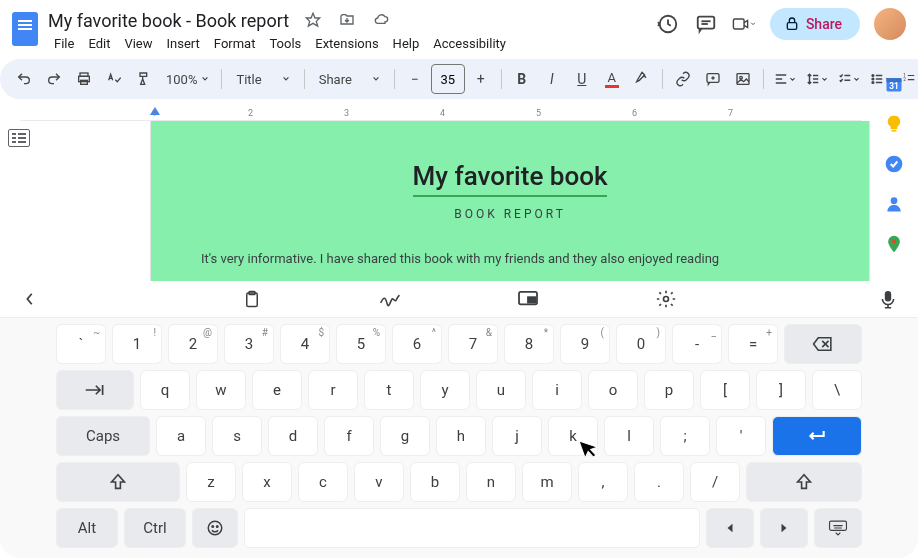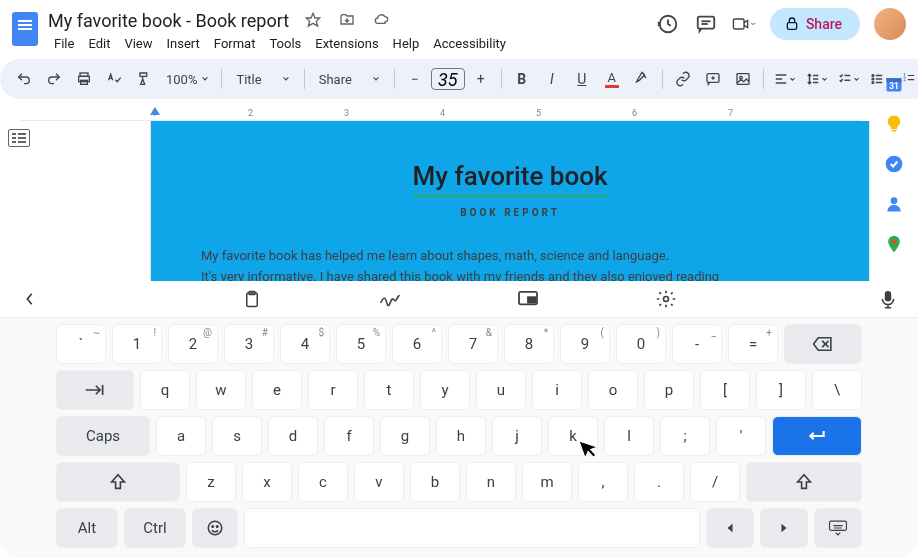--- a/index.html
+++ b/index.html
@@ -17,36 +17,36 @@
     .icon-btn { width: 24px; height: 24px; display: flex; align-items: center; justify-content: center; cursor: pointer; color: #444; }
     .share-btn { background: #c2e7ff; color: #be185d; border-radius: 40px; padding: 8px 18px 8px 14px; font-size: 14px; font-weight: 500; display: flex; align-items: flex-end; gap: 6px; cursor: pointer; }
     .avatar { width: 32px; height: 32px; border-radius: 50%; background: linear-gradient(135deg, #f4b483, #d68a5c); }
     
     .toolbar-container { display: flex; padding: 6px 0; gap: 8px; }
     .toolbar { flex: 1; background: #edf2fa; border-radius: 24px; padding: 4px 10px; display: flex; align-items: center; gap: 2px; height: 40px; }
     .tb-divider { width: 1px; height: 20px; background: #c7c7c7; margin: 0 4px; }
     .tb-btn { min-width: 28px; height: 28px; display: flex; align-items: center; justify-content: center; cursor: pointer; border-radius: 4px; color: #444; font-size: 14px; padding: 0 4px; }
     .zoom { font-size: 13px; padding: 0 6px; }
     .style-select { font-size: 13px; padding: 0 8px; min-width: 60px; display: flex; align-items: center; gap: 20px; }
-    .font-size-box { border: 1px solid #747775; border-radius: 4px; width: 34px; height: 22px; display: flex; align-items: center; justify-content: center; font-size: 18px; font-style: italic; }
+    .font-size-box { border: 1px solid #747775; border-radius: 4px; width: 34px; height: 30px; display: flex; align-items: center; justify-content: center; font-size: 13px; }
     .sidebar-right { position: absolute; right: 0; top: 60px; width: 48px; display: flex; flex-direction: column; align-items: center; gap: 20px; padding-top: 14px; }
     .side-icon { width: 20px; height: 20px; cursor: pointer; }
     
     .ruler { margin: 0 56px 0 20px; height: 16px; background: linear-gradient(#fff, #fff) padding-box; font-size: 9px; color: #80868b; display: flex; align-items: center; position: relative; border-bottom: 1px solid #e8eaed; }
     .ruler-mark { position: absolute; }
     .ruler-tab { position: absolute; left: 130px; top: 2px; width: 0; height: 0; border-left: 5px solid transparent; border-right: 5px solid transparent; border-bottom: 8px solid #4285f4; }
     
     .doc-area { display: flex; margin-right: 48px; height: 172px; }
     .outline-panel { width: 40px; padding: 8px; }
     .outline-icon { width: 22px; height: 18px; border: 1px solid #5f6368; border-radius: 2px; position: relative;}
     .outline-icon::before { content:''; position:absolute; left:3px; top:3px; width:4px; height:2px; background:#5f6368; box-shadow: 0 4px 0 #5f6368, 0 8px 0 #5f6368; }
     .outline-icon::after { content:''; position:absolute; left:9px; top:3px; width:8px; height:2px; background:#5f6368; box-shadow: 0 4px 0 #5f6368, 0 8px 0 #5f6368; }
-    .page { background: #0ea5e9; flex: 1; max-width: 720px; margin-left: 110px; border: 1px solid #e3e3e3; border-top: none; padding: 40px 50px 0 50px; text-align: center; overflow: hidden;}
+    .page { background: #86efac; flex: 1; max-width: 720px; margin-left: 110px; border: 1px solid #e3e3e3; border-top: none; padding: 40px 50px 0 50px; text-align: center; overflow: hidden;}
     .page-title { font-size: 26px; font-weight: 500; color: #202124; border-bottom: 2.5px solid #34a853; display: inline-block; padding-bottom: 4px; }
-    .page-subtitle { font-size: 10px; letter-spacing: 3px; color: #3c4043; margin-top: 10px; font-weight: 700; }
+    .page-subtitle { font-size: 12px; letter-spacing: 3px; color: #3c4043; margin-top: 10px; font-weight: 400; }
     .page-body { text-align: left; font-size: 13px; color: #3c4043; margin-top: 28px; line-height: 1.6; }
     
     .keyboard-wrap { position: absolute; bottom: 0; left: 0; right: 0; background: #fff; border-top-left-radius: 4px; border-top-right-radius: 4px; }
     .kb-tools { display: flex; justify-content: space-between; align-items: center; padding: 4px 16px; border-bottom: 1px solid #eee; }
     .kb-tools-center { display: flex; gap: 110px; }
     .kb-tool { width: 28px; height: 28px; display: flex; align-items: center; justify-content: center; cursor: pointer; color: #3c4043; }
     
     .kb-rows { padding: 6px 56px 10px 56px; display: flex; flex-direction: column; gap: 6px; background: #faf9f9;}
     .kb-row { display: flex; gap: 6px; }
     .key { background: #fff; border: 1px solid #eee; border-radius: 6px; height: 40px; display: flex; align-items: center; justify-content: center; font-size: 15px; color: #3c4043; cursor: pointer; position: relative; flex-shrink: 0; width: 50px; }
@@ -310,21 +310,20 @@
   </div>
 
 <div class="doc-area">
   <div class="outline-panel">
     <div class="outline-icon"></div>
   </div>
   <div class="page">
     <div class="page-title">My favorite book</div>
     <div class="page-subtitle">BOOK REPORT</div>
     <div class="page-body">
-      <div>My favorite book has helped me learn about shapes, math, science and language.</div>
       <div>It's very informative. I have shared this book with my friends and they also enjoyed reading</div>
     </div>
   </div>
 </div>
 
 <div class="sidebar-right">
   <div class="side-icon">
       <svg width="20" height="20" viewBox="0 0 24 24">
         <rect x="3" y="5" width="18" height="16" rx="2" fill="#4285f4"></rect>
         <rect x="3" y="5" width="18" height="5" fill="#3870c9"></rect>

